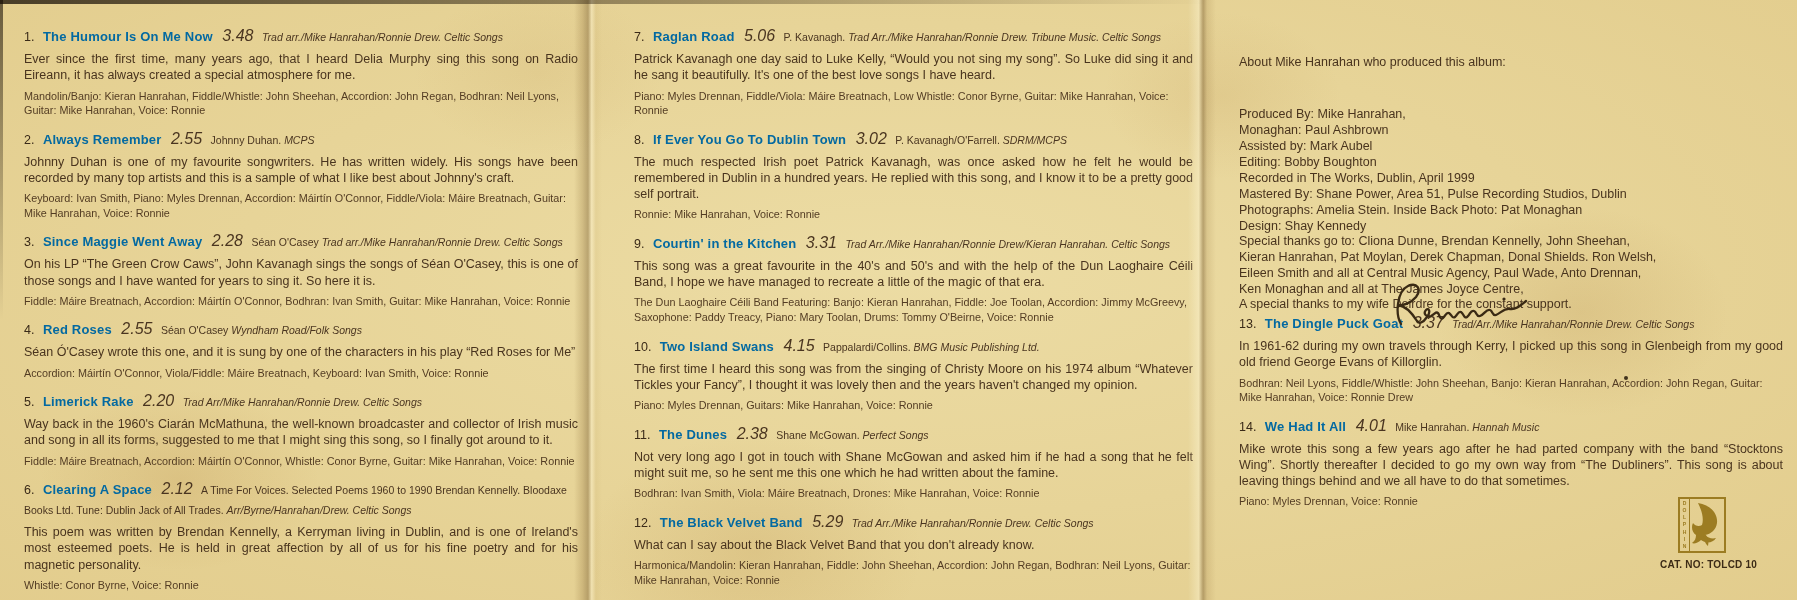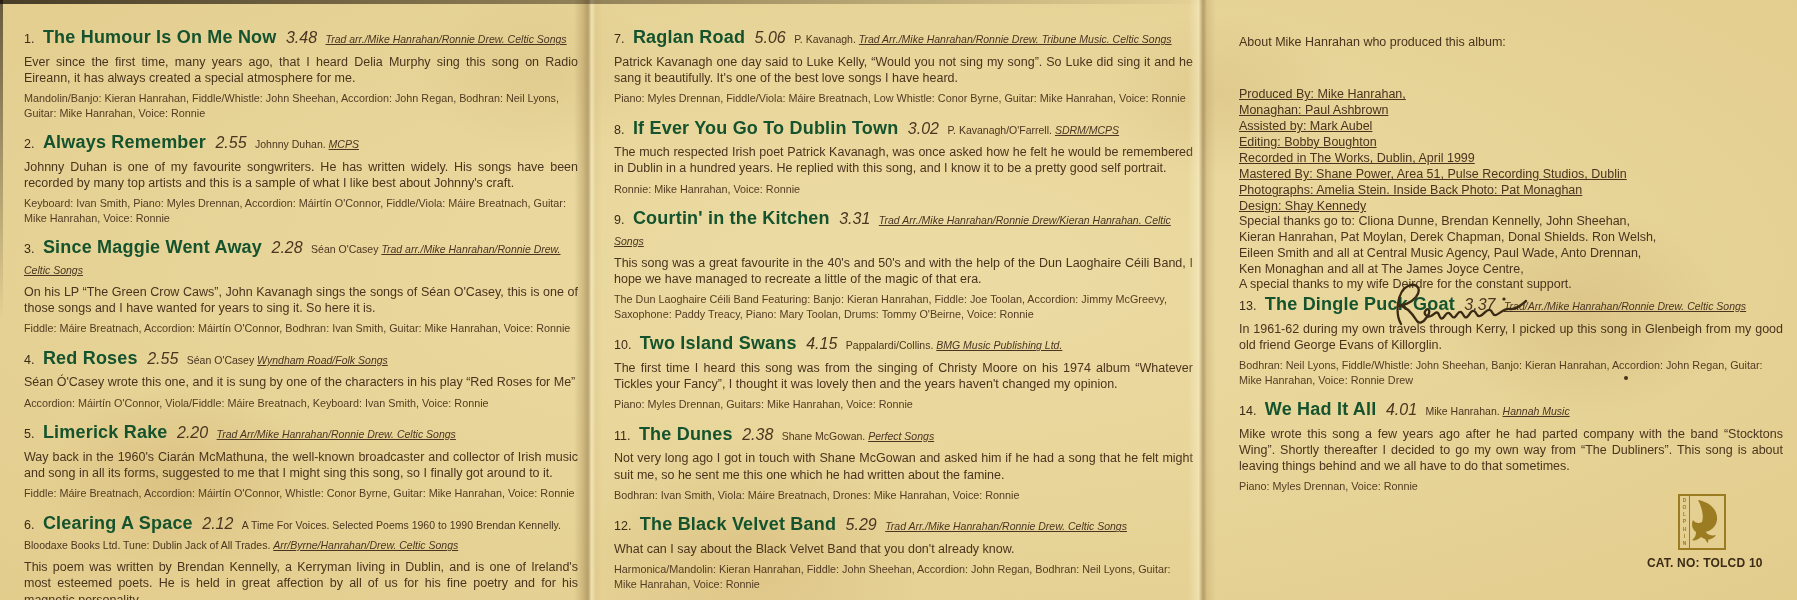--- a/index.html
+++ b/index.html
@@ -11,57 +11,57 @@
       radial-gradient(ellipse 200px 130px at 10% 80%, rgba(168,118,48,.17), transparent 70%),
       radial-gradient(ellipse 240px 170px at 42% 92%, rgba(168,118,48,.15), transparent 70%),
       radial-gradient(ellipse 170px 120px at 68% 16%, rgba(175,130,60,.13), transparent 70%),
       radial-gradient(ellipse 210px 150px at 88% 52%, rgba(160,112,45,.15), transparent 70%),
       radial-gradient(ellipse 180px 120px at 30% 12%, rgba(175,132,62,.10), transparent 70%),
       radial-gradient(ellipse 1500px 560px at 50% 45%, #ecdca4, #e2cc8c 88%);
   }
   .booklet{display:flex;width:1797px;height:600px;position:relative;}
   .panel{box-sizing:border-box;position:relative;}
   #panel-left{width:592px;padding:26px 14px 0 24px;}
-  #panel-mid{width:613px;padding:26px 12px 0 22px;}
-  #panel-right{width:592px;padding:20px 14px 0 34px;}
+  #panel-mid{width:613px;padding:26px 12px 0 42px;}
+  #panel-right{width:592px;padding:40px 14px 0 34px;}
 
   .track{margin-bottom:11px;}
   .track-head{margin-bottom:5px;line-height:1.25;}
   .t-num{font-size:12.5px;color:#3a2a18;margin-right:4px;}
-  .t-title{font-size:18px;font-weight:bold;color:#14532d;letter-spacing:.2px;}
+  .t-title{font-size:13px;font-weight:bold;color:#0369a1;letter-spacing:.2px;}
   .t-dur{font-size:16px;color:#4a3520;margin:12px 4px 0 5px;font-style:italic;}
   .t-credit{font-size:10.5px;color:#4a3520;}
-  .t-credit .it{font-style:italic;text-decoration:underline;}
+  .t-credit .it{font-style:italic;}
   .t-desc{font-size:12.5px;line-height:1.3;text-align:justify;margin-bottom:5px;color:#49341e;}
   .t-mus{font-size:10.8px;line-height:1.35;color:#533c23;}
 
   .section{font-size:12.5px;line-height:1.3;color:#49341e;}
   .about{margin-top:14px;}
   .about .head{display:block;}
   .credits-block{margin-top:36px;}
-  .credits-block div{line-height:1.28;text-decoration:underline;}
+  .credits-block div{line-height:1.28;}
   .thanks-block{}
   .thanks-block div{line-height:1.26;}
 
   .fold{position:absolute;top:0;bottom:0;width:28px;pointer-events:none;z-index:5;}
   #fold-1{left:574px;background:linear-gradient(90deg,transparent,rgba(125,92,40,.22) 30%,rgba(92,62,22,.34) 50%,rgba(255,246,212,.45) 63%,rgba(180,150,85,.10) 78%,transparent);}
   #fold-2{left:1188px;background:linear-gradient(90deg,transparent,rgba(255,248,216,.40) 38%,rgba(100,70,28,.38) 54%,rgba(140,105,50,.16) 68%,transparent);}
   .edge-top{position:absolute;left:0;top:0;width:1210px;height:4px;background:linear-gradient(90deg,rgba(20,12,4,.75),rgba(40,26,8,.35) 60%,transparent);z-index:6;}
   .edge-left{position:absolute;left:0;top:0;width:3px;height:320px;background:linear-gradient(180deg,rgba(20,12,4,.6),transparent);z-index:6;}
   .speck{position:absolute;left:1624px;top:376px;width:4px;height:4px;border-radius:50%;background:#241808;opacity:.85;}
 
   .signature{position:absolute;left:178px;top:276px;width:175px;height:60px;}
   .signature svg{width:100%;height:100%;}
 
   .logo-wrap{position:absolute;right:40px;bottom:30px;width:110px;text-align:center;}
   .dolphin-box{width:44px;height:52px;margin:0 auto 6px auto;border:2px solid #9c7c22;position:relative;display:flex;}
   .dolphin-letters{width:9px;border-right:1px solid #9c7c22;display:flex;flex-direction:column;justify-content:space-between;padding:2px 0;}
   .dolphin-letters div{font-size:5px;font-weight:bold;color:#9c7c22;line-height:1;text-align:center;}
   .dolphin-art{flex:1;position:relative;}
-  .cat-no{font-size:12px;font-weight:bold;color:#3c2b16;letter-spacing:.2px;white-space:nowrap;}
+  .cat-no{font-size:10px;font-weight:bold;color:#3c2b16;letter-spacing:.2px;white-space:nowrap;text-align:right;}
 </style>
 </head>
 <body>
 
 <div class="booklet">
   <div class="panel" id="panel-left">
   <div class="track">
     <div class="track-head">
       <span class="t-num">1.</span>
       <span class="t-title">The Humour Is On Me Now</span>

